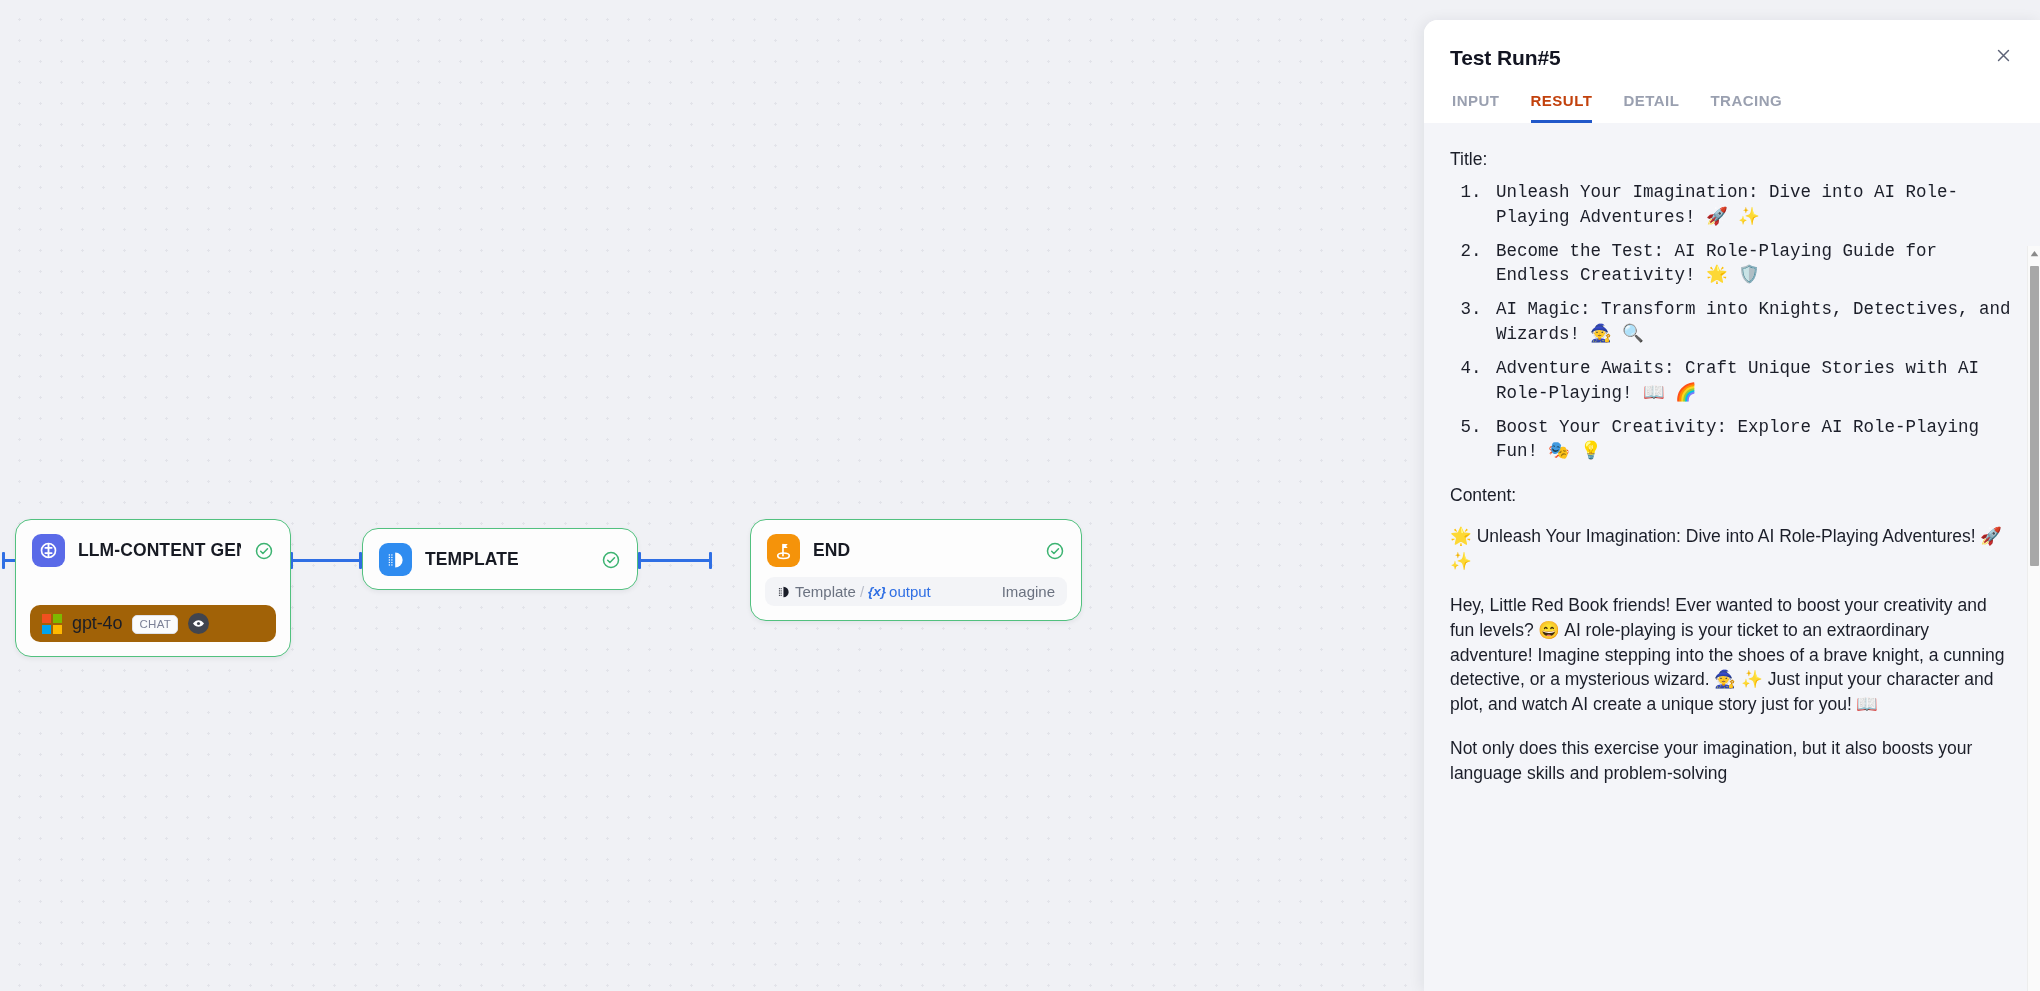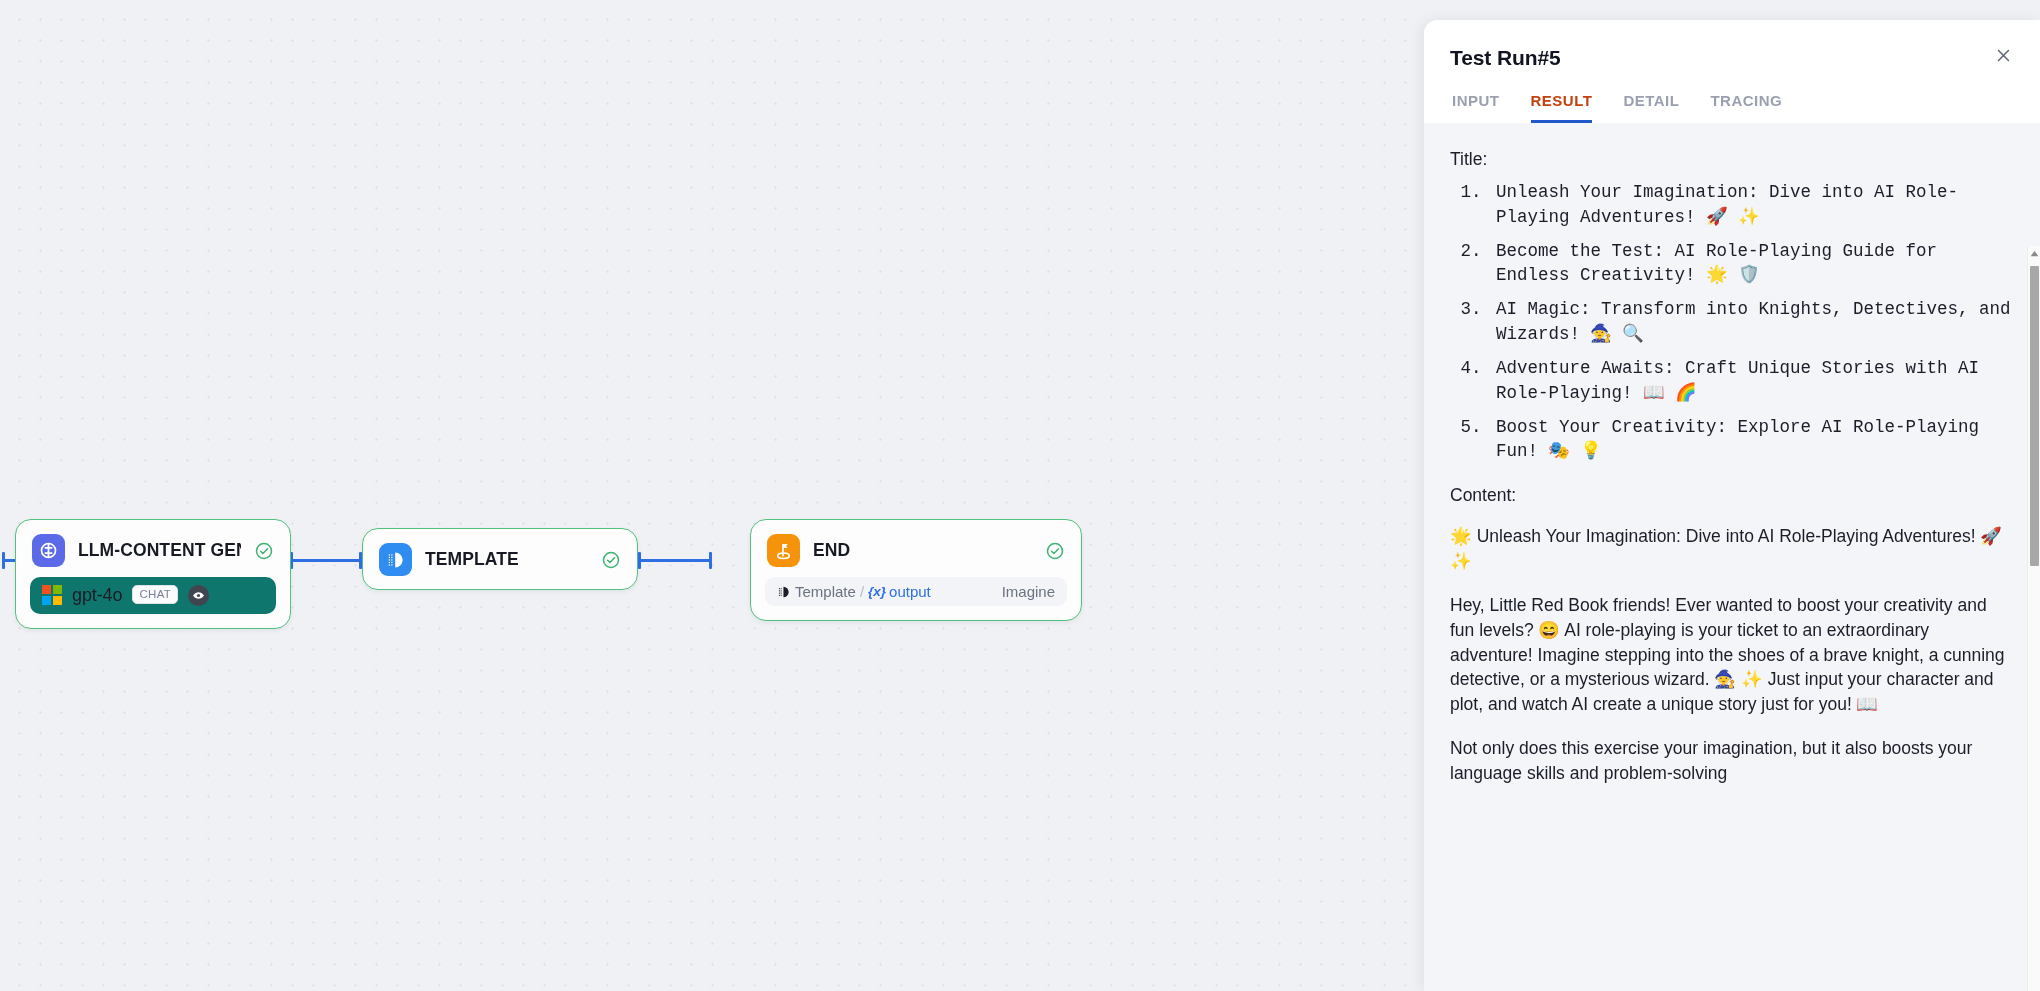--- a/index.html
+++ b/index.html
@@ -65,25 +65,26 @@
     letter-spacing: 0.1px;
     white-space: nowrap;
     overflow: hidden;
     flex: 1 1 auto;
   }
   .check-ico { flex: 0 0 auto; display:flex; }
 
   .node-body { padding: 0 14px 14px 14px; }
   .model-row {
     display: flex;
-    align-items: flex-start;
+    align-items: flex-end;
     gap: 10px;
-    background: #0f766e;
+    background: #a16207;
     border-radius: 10px;
     padding: 8px 12px;
+    margin-top: 28px;
   }
   .ms-logo {
     width: 20px; height: 20px;
     display: grid;
     grid-template-columns: 1fr 1fr;
     grid-template-rows: 1fr 1fr;
     gap: 2px;
     flex: 0 0 auto;
   }
   .ms-logo i { display: block; }

